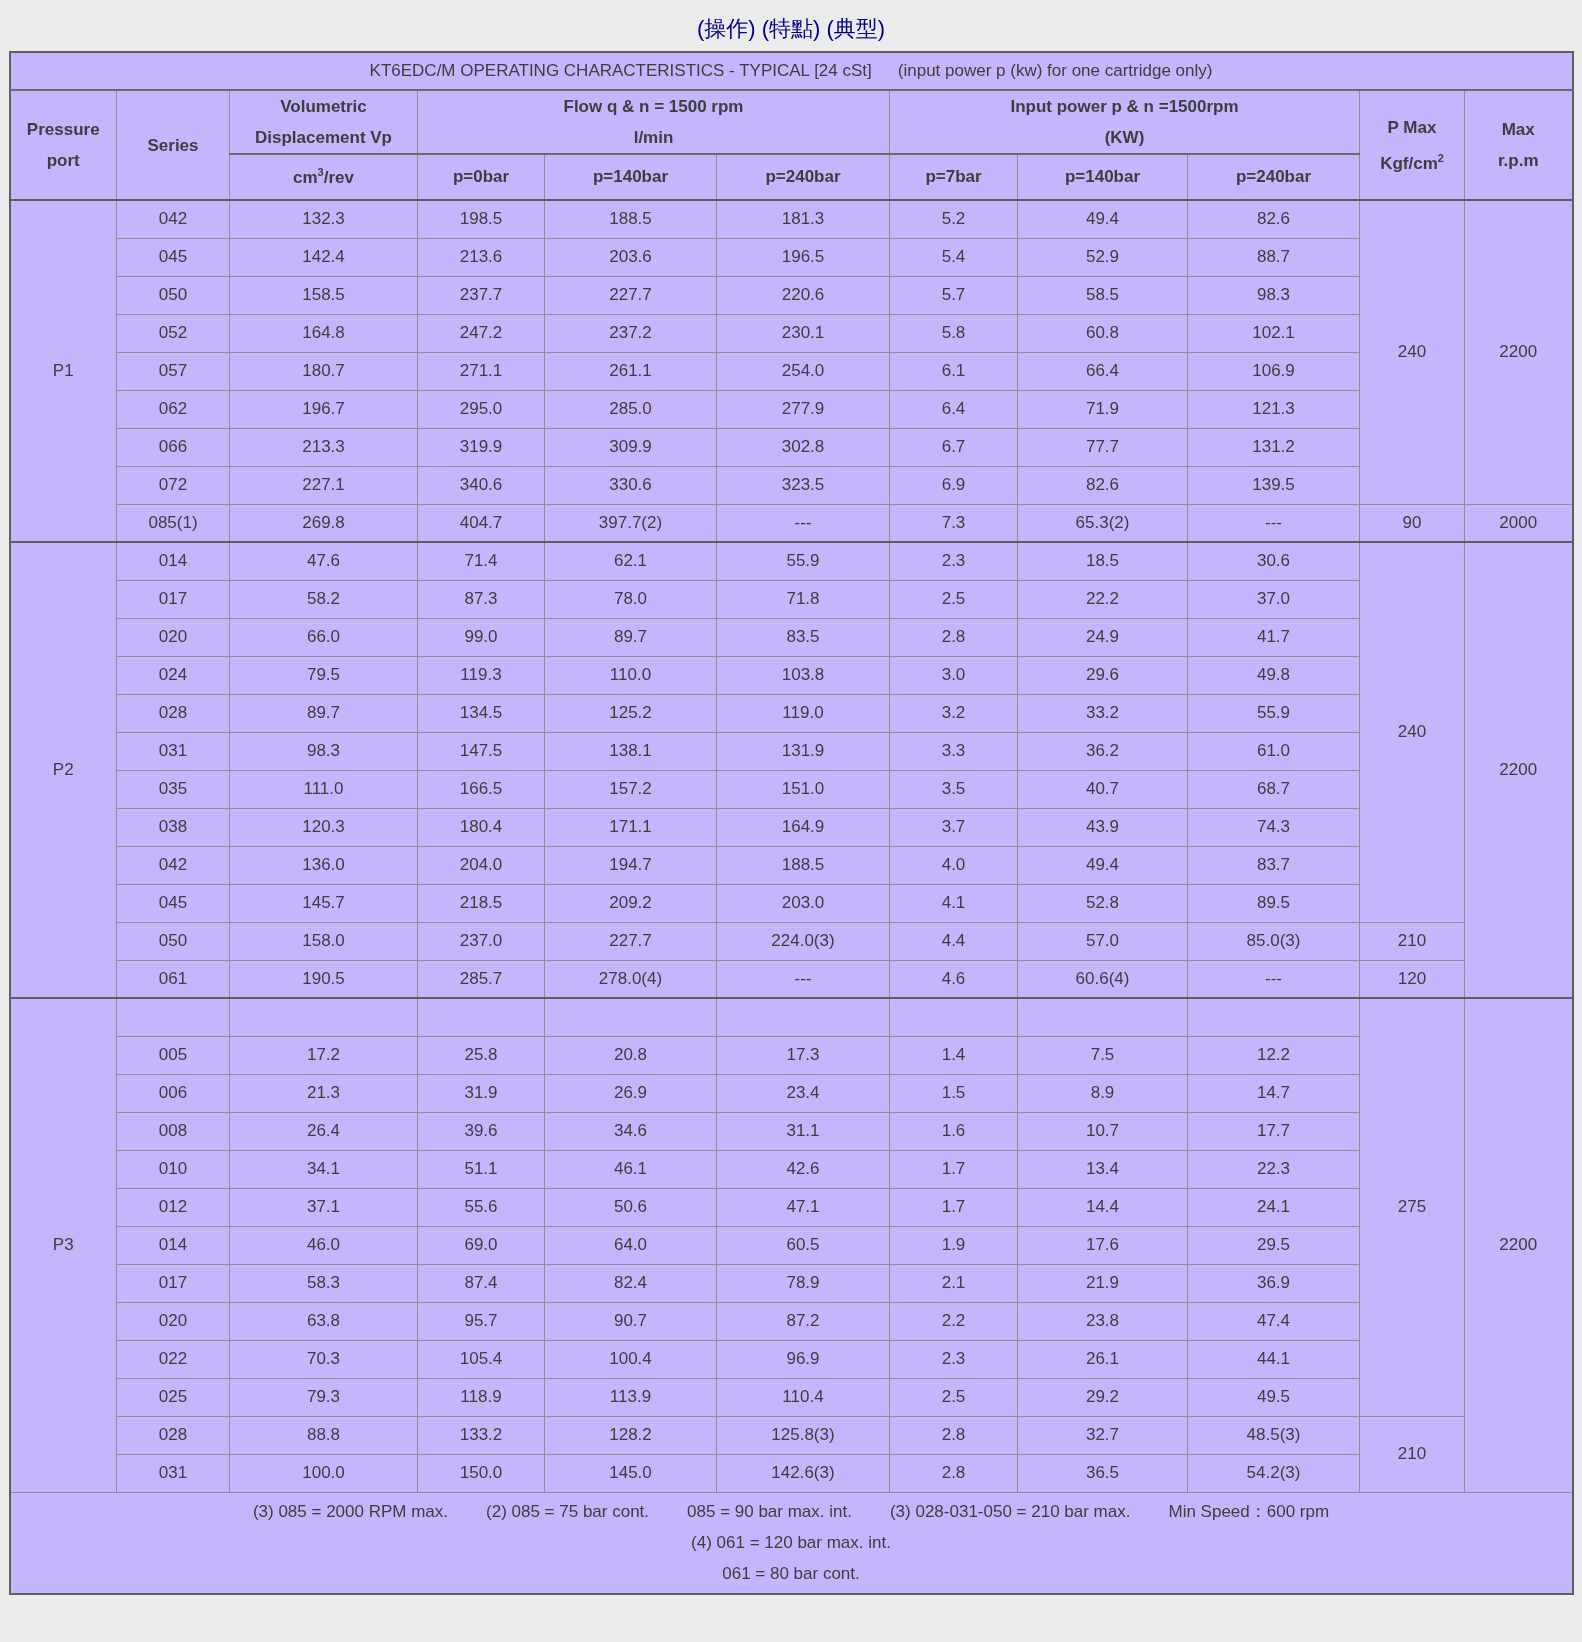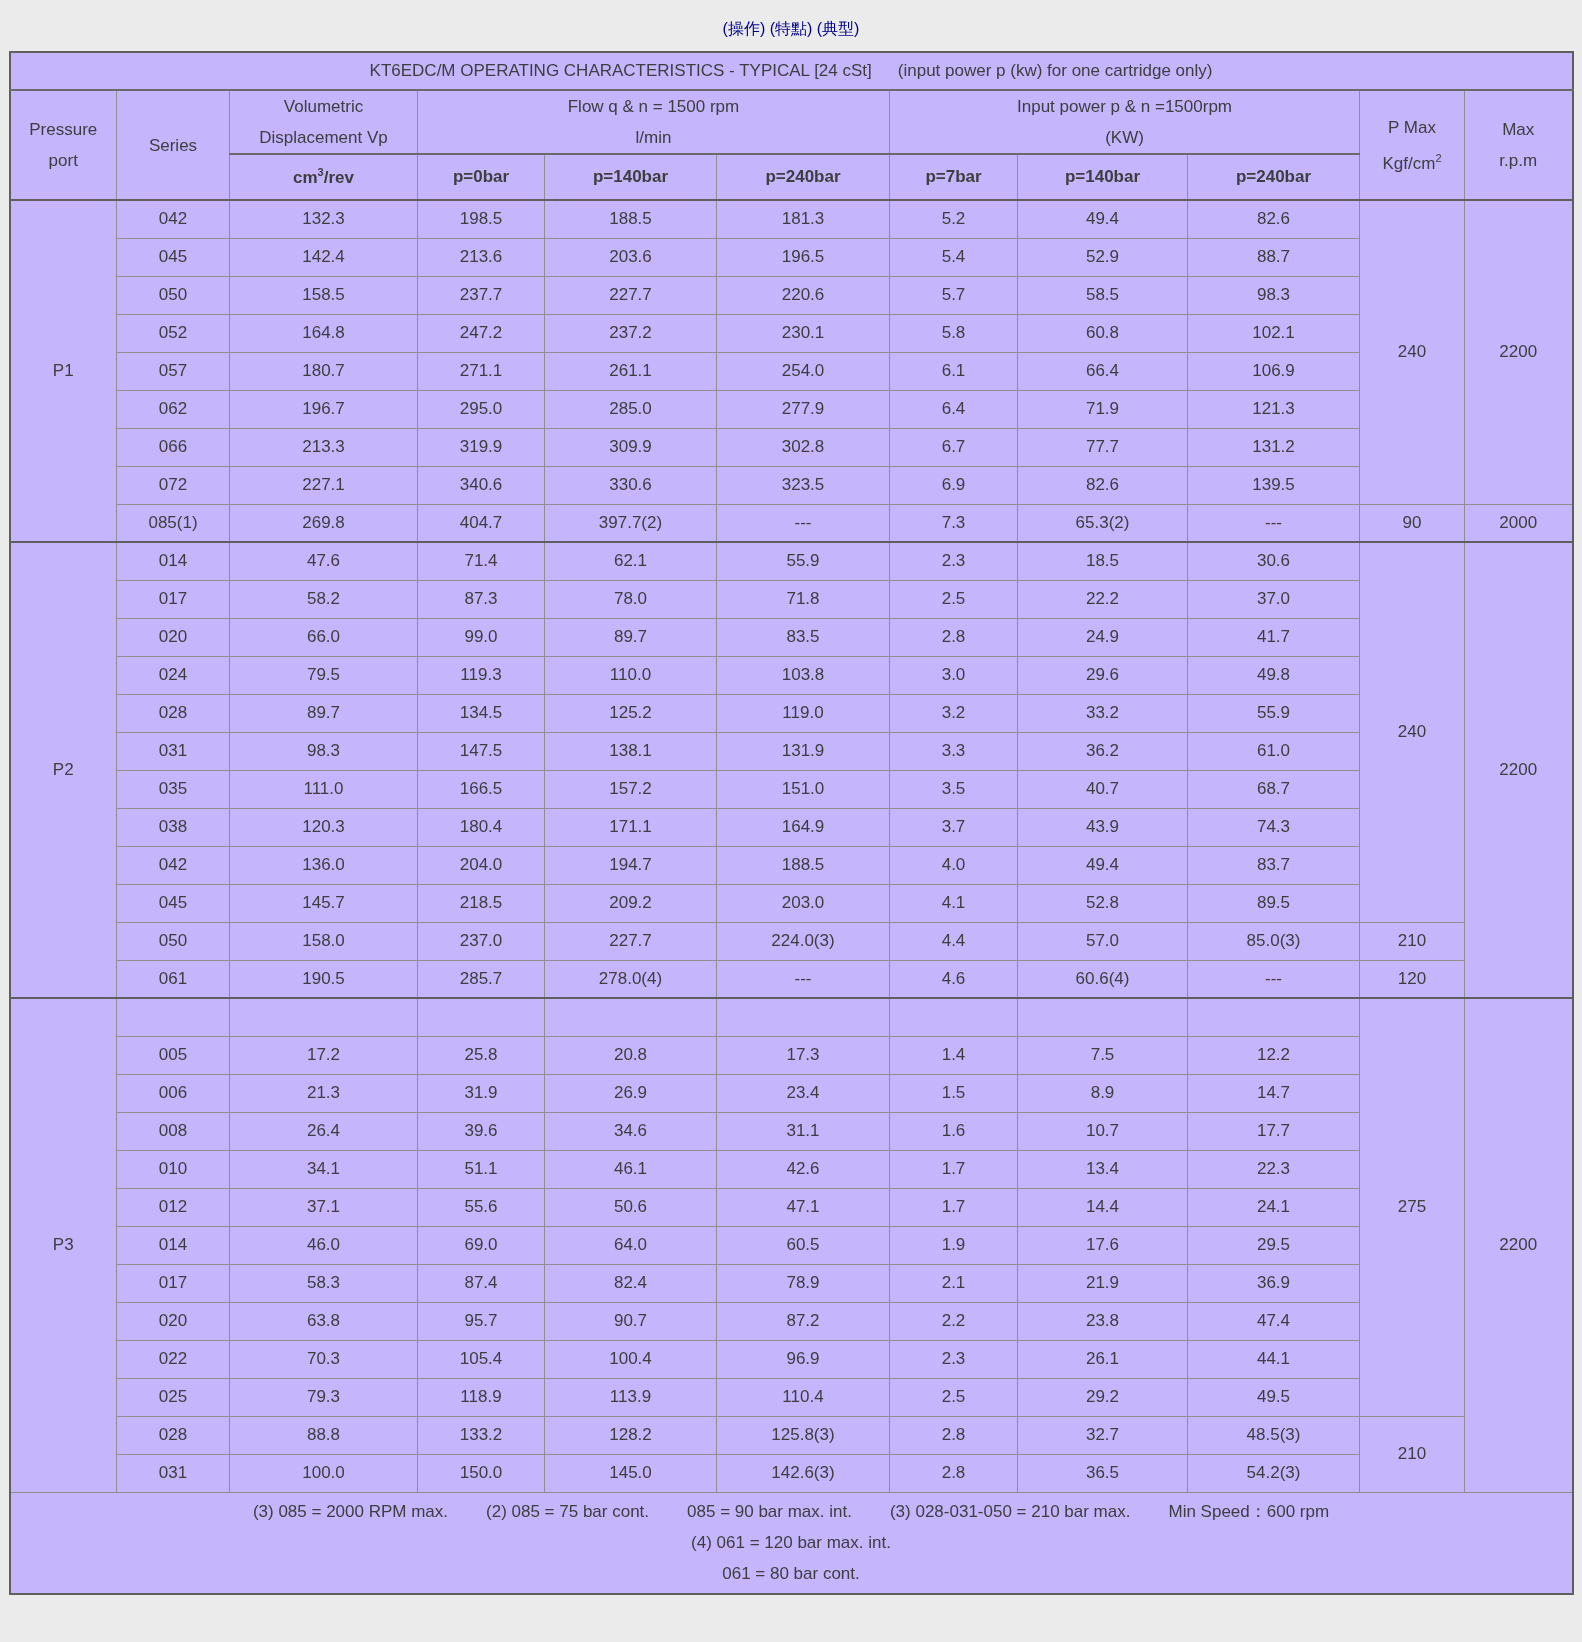--- a/index.html
+++ b/index.html
@@ -17,21 +17,21 @@
     text-align: center;
     color: #00008c;
     font-size: 26px;
     font-weight: 500;
     margin: 0;
     line-height: 30px;
   }
   .subtitle {
     text-align: center;
     color: #00008c;
-    font-size: 16px;
+    font-size: 22px;
     margin: 1px 0 10px 0;
     line-height: 24px;
   }
   table.char {
     border-collapse: collapse;
     table-layout: fixed;
     margin: 0 auto;
     border: 2px solid #5f5f5f;
     background: #c4b5fd;
   }
@@ -43,21 +43,21 @@
     font-size: 17px;
     padding: 0;
     overflow: hidden;
     white-space: nowrap;
   }
   tr.caption-row td {
     height: 36px;
     border-bottom: 2px solid #6a6a6a;
   }
   .cap-gap { display: inline-block; width: 26px; }
-  tr.group-row th { height: 62px; line-height: 31px; }
+  tr.group-row th { height: 62px; line-height: 31px; font-weight: bold; }
   tr.units-row th { height: 44px; border-top: 2px solid #6a6a6a; font-weight: bold; }
   th.span2 { line-height: 31px; }
   sup { font-size: 11px; }
   tbody.section { border-top: 2px solid #5f5f5f; }
   tbody.section tr { height: 38px; }
   tfoot td { border-top: 2px solid #5f5f5f; height: 100px; }
   .f-line { line-height: 31px; font-size: 17px; }
   .f-seg { margin: 0 19px; }
 </style>
 </head>

